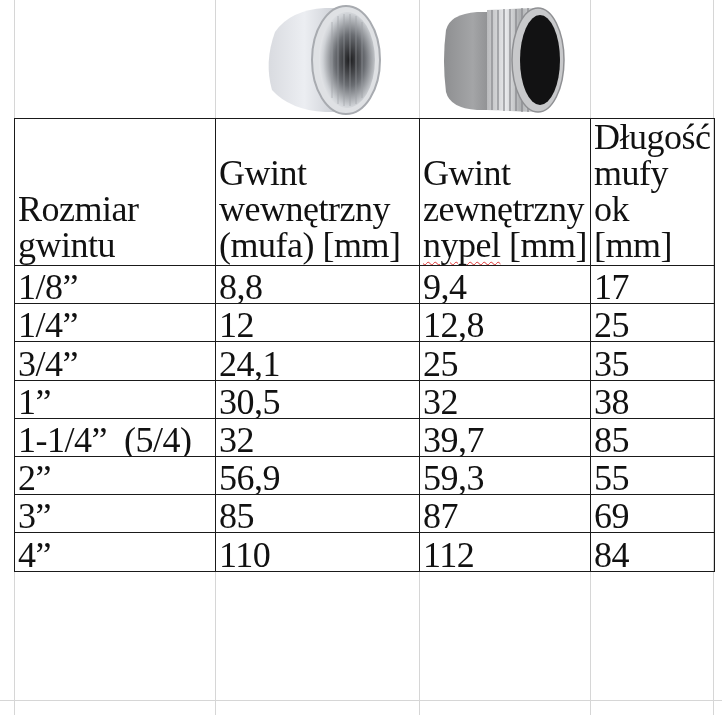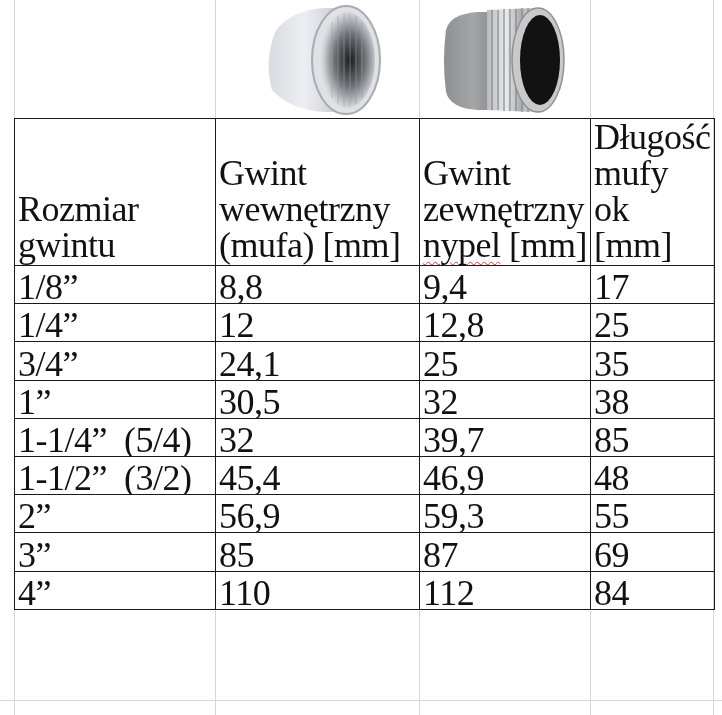--- a/index.html
+++ b/index.html
@@ -138,26 +138,20 @@
         <td class="num">32</td>
         <td class="num">38</td>
       </tr>
     <tr class="data">
         <td style="white-space:pre">1-1/4”  (5/4)</td>
         <td class="num">32</td>
         <td class="num">39,7</td>
         <td class="num">85</td>
       </tr>
     <tr class="data">
-        <td style="white-space:pre">1-1/2”  (3/2)</td>
-        <td class="num">45,4</td>
-        <td class="num">46,9</td>
-        <td class="num">48</td>
-      </tr>
-    <tr class="data">
         <td>2”</td>
         <td class="num">56,9</td>
         <td class="num">59,3</td>
         <td class="num">55</td>
       </tr>
     <tr class="data">
         <td>3”</td>
         <td class="num">85</td>
         <td class="num">87</td>
         <td class="num">69</td>

